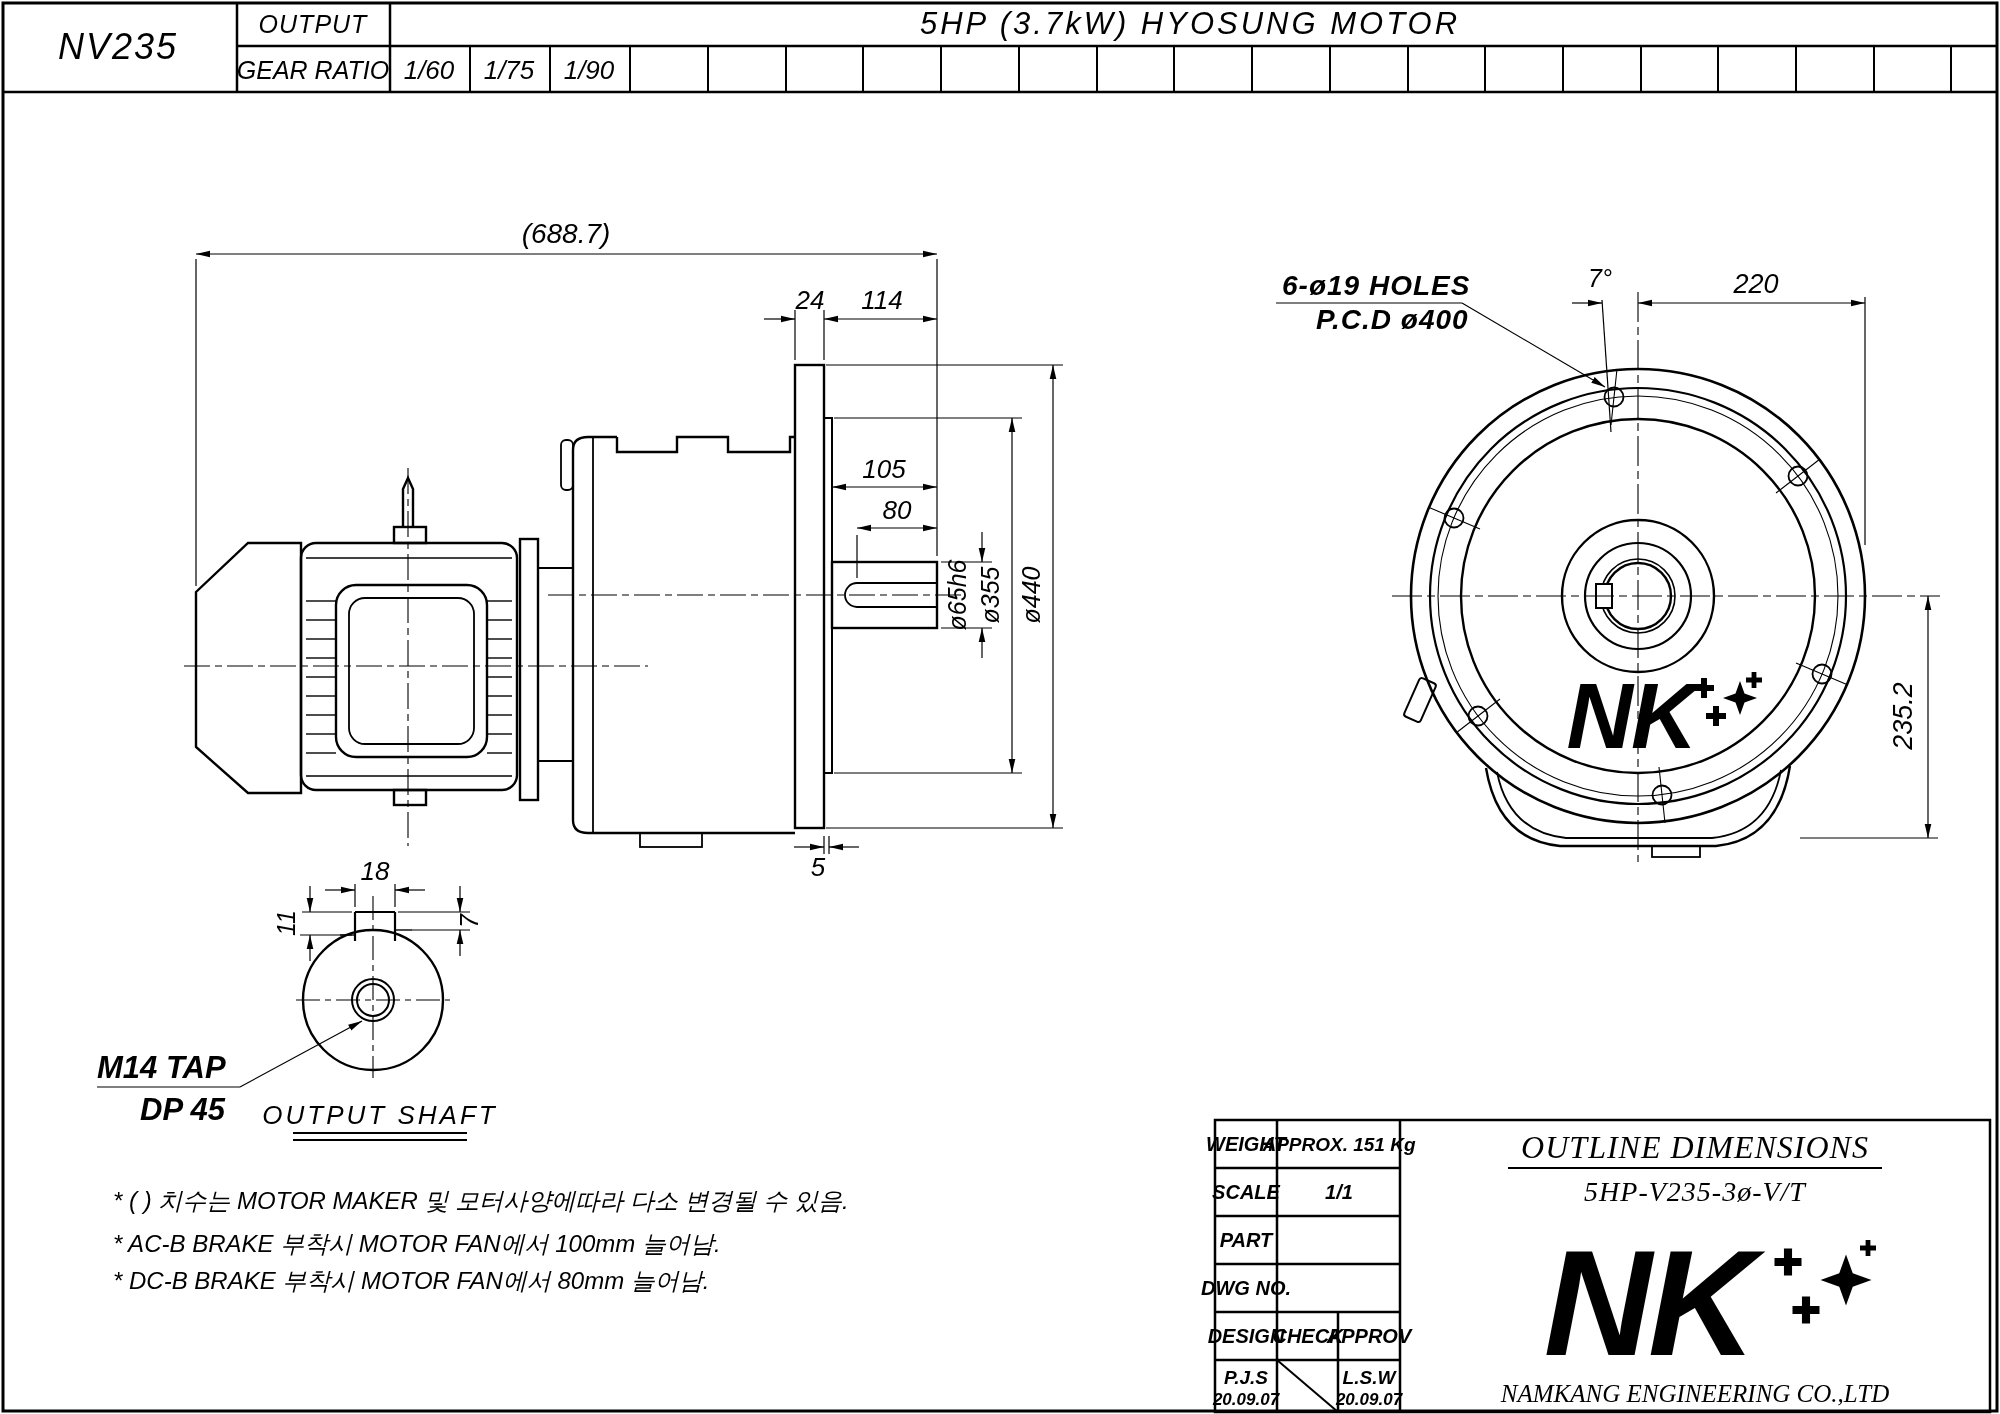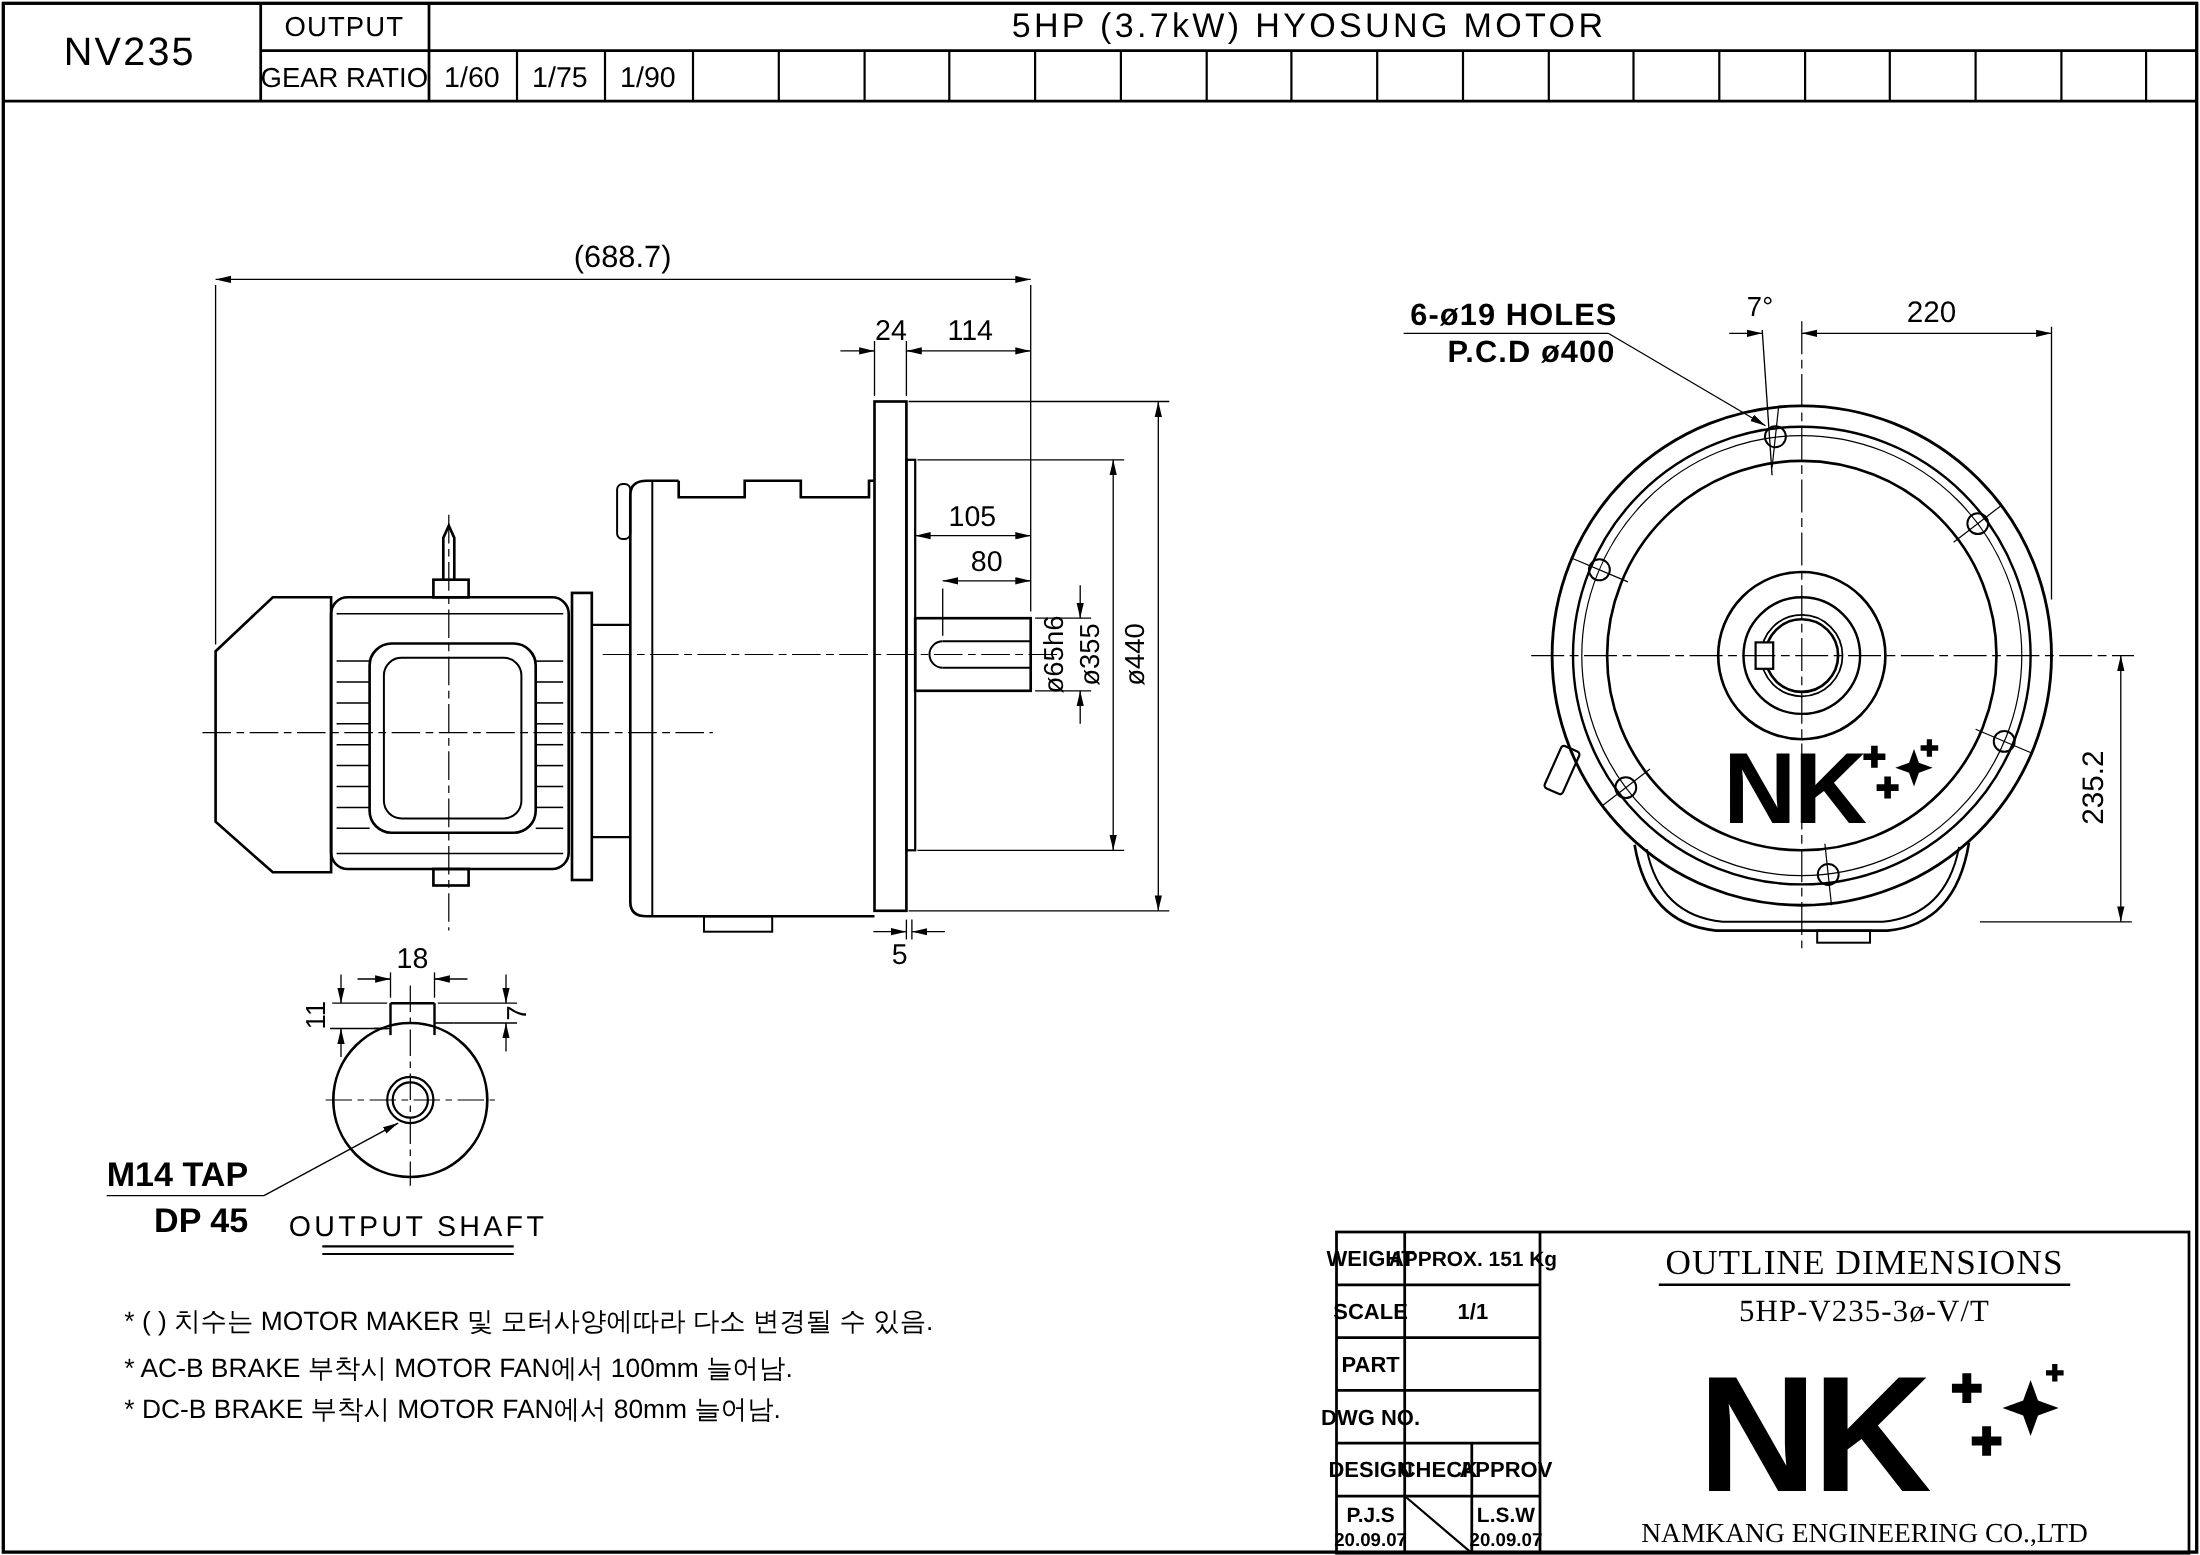--- a/index.html
+++ b/index.html
@@ -1,17 +1,17 @@
 <!DOCTYPE html>
 <html><head>
 <meta charset="utf-8">
 <style>
   html,body{margin:0;padding:0;background:#fff;}
   .page{width:2000px;height:1414px;position:relative;background:#fff;
-        font-family:"Liberation Sans", sans-serif;}
+        font-family:"Liberation Sans", sans-serif;font-style:italic;}
   svg text{fill:#000;}
   .cad  {font-family:"Liberation Sans", sans-serif;}
   .serif{font-family:"Liberation Serif", serif;}
   .b{font-weight:bold;}
 </style>
 </head>
 <body>
 
 <div class="page">
 <svg width="2000" height="1414" viewBox="0 0 2000 1414" xmlns="http://www.w3.org/2000/svg">

